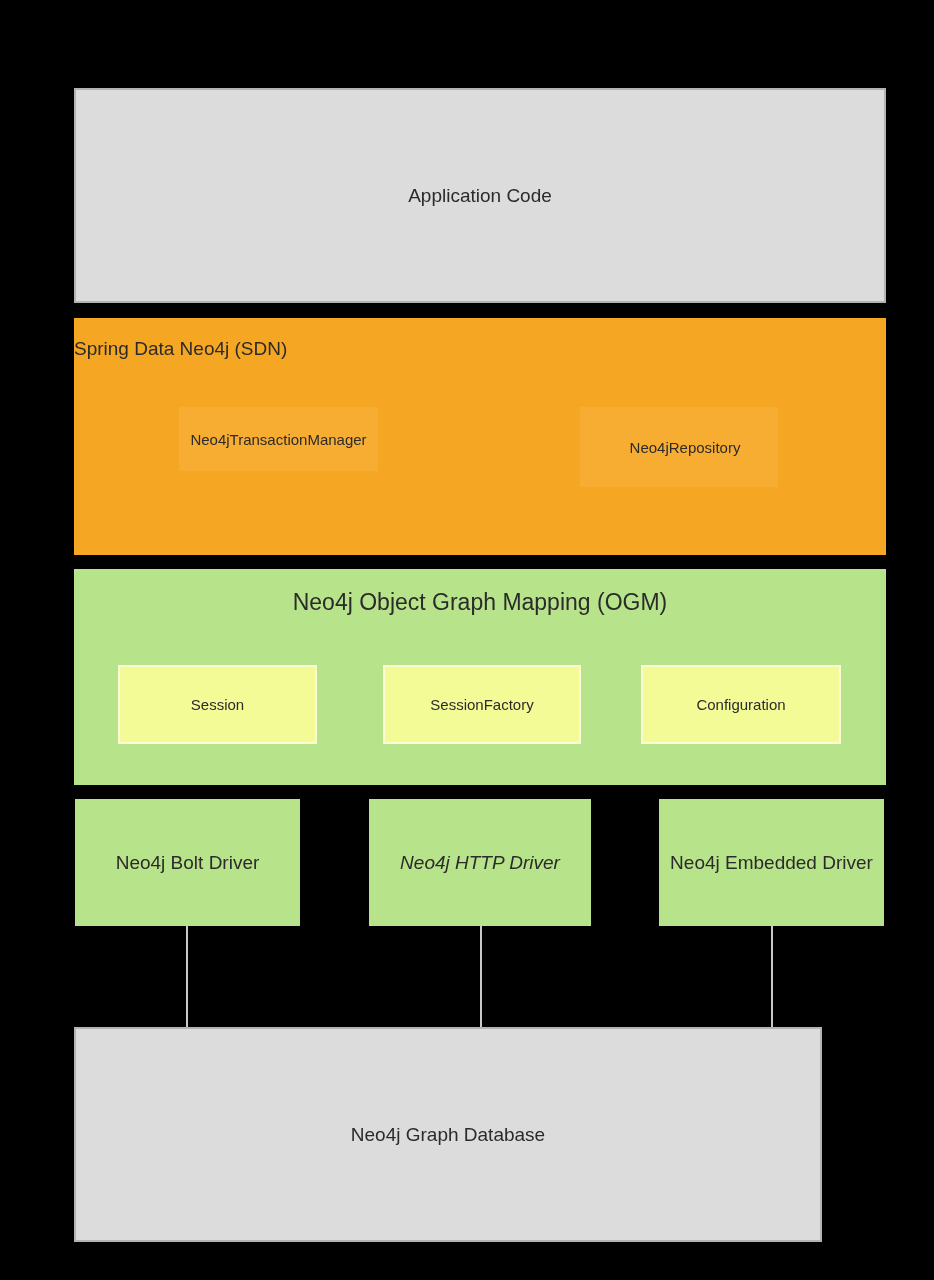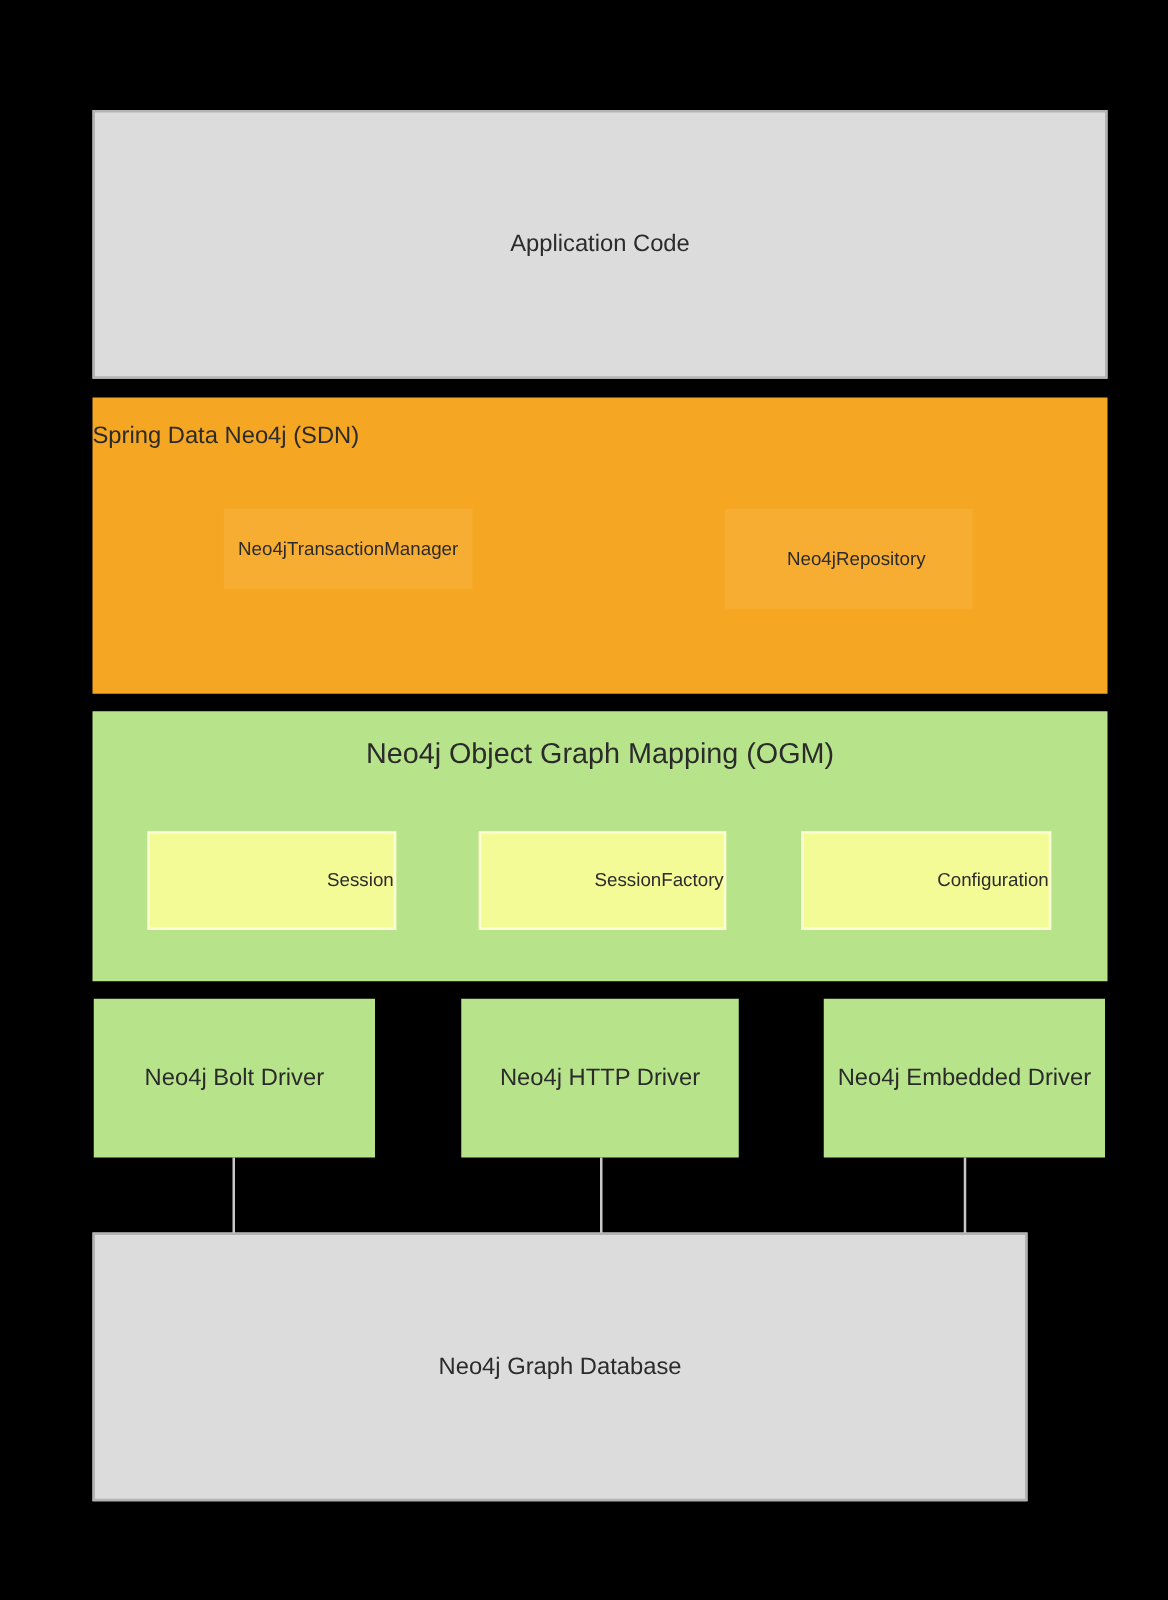--- a/index.html
+++ b/index.html
@@ -32,21 +32,21 @@
     box-sizing:border-box;
     display:flex;align-items:center;justify-content:center;
     text-align:center;
   }
   .gray-box{
     background:var(--box-gray);
     border:2px solid var(--box-gray-border);
     font-size:19px;
   }
   .app-box{left:74px;top:72px;width:812px;height:215px;}
-  .db-box{left:74px;top:970px;width:748px;height:215px;}
+  .db-box{left:74px;top:1011px;width:748px;height:215px;}
 
   .sdn-box{
     left:74px;top:302px;width:812px;height:237px;
     background:var(--orange);
     display:block;
   }
   .sdn-title{
     margin-top:20px;
     text-align:left;
     font-size:19px;
@@ -67,34 +67,34 @@
   .ogm-title{
     margin-top:20px;
     text-align:center;
     font-size:23px;
   }
   .ogm-inner{
     position:absolute;
     background:var(--yellow);
     border:2px solid var(--yellow-border);
     font-size:15px;
-    top:96px;height:79px;justify-content:flex-end;
+    top:96px;height:79px;
   }
   .ogm-inner-session{left:44px;width:199px;}
   .ogm-inner-factory{left:309px;width:198px;}
   .ogm-inner-config{left:567px;width:200px;}
 
   .driver-box{
     background:var(--green);
     top:783px;height:127px;
     font-size:19px;
     align-items:center;
   }
   .driver-bolt{left:75px;width:225px;}
-  .driver-http{left:369px;width:222px;}
+  .driver-http{left:369px;width:222px;font-style:italic;}
   .driver-embedded{left:659px;width:225px;}
 
   .connector{
     position:absolute;
     width:2px;
     top:910px;height:101px;
     background:var(--connector);
   }
   .connector-1{left:186px;}
   .connector-2{left:480px;}

